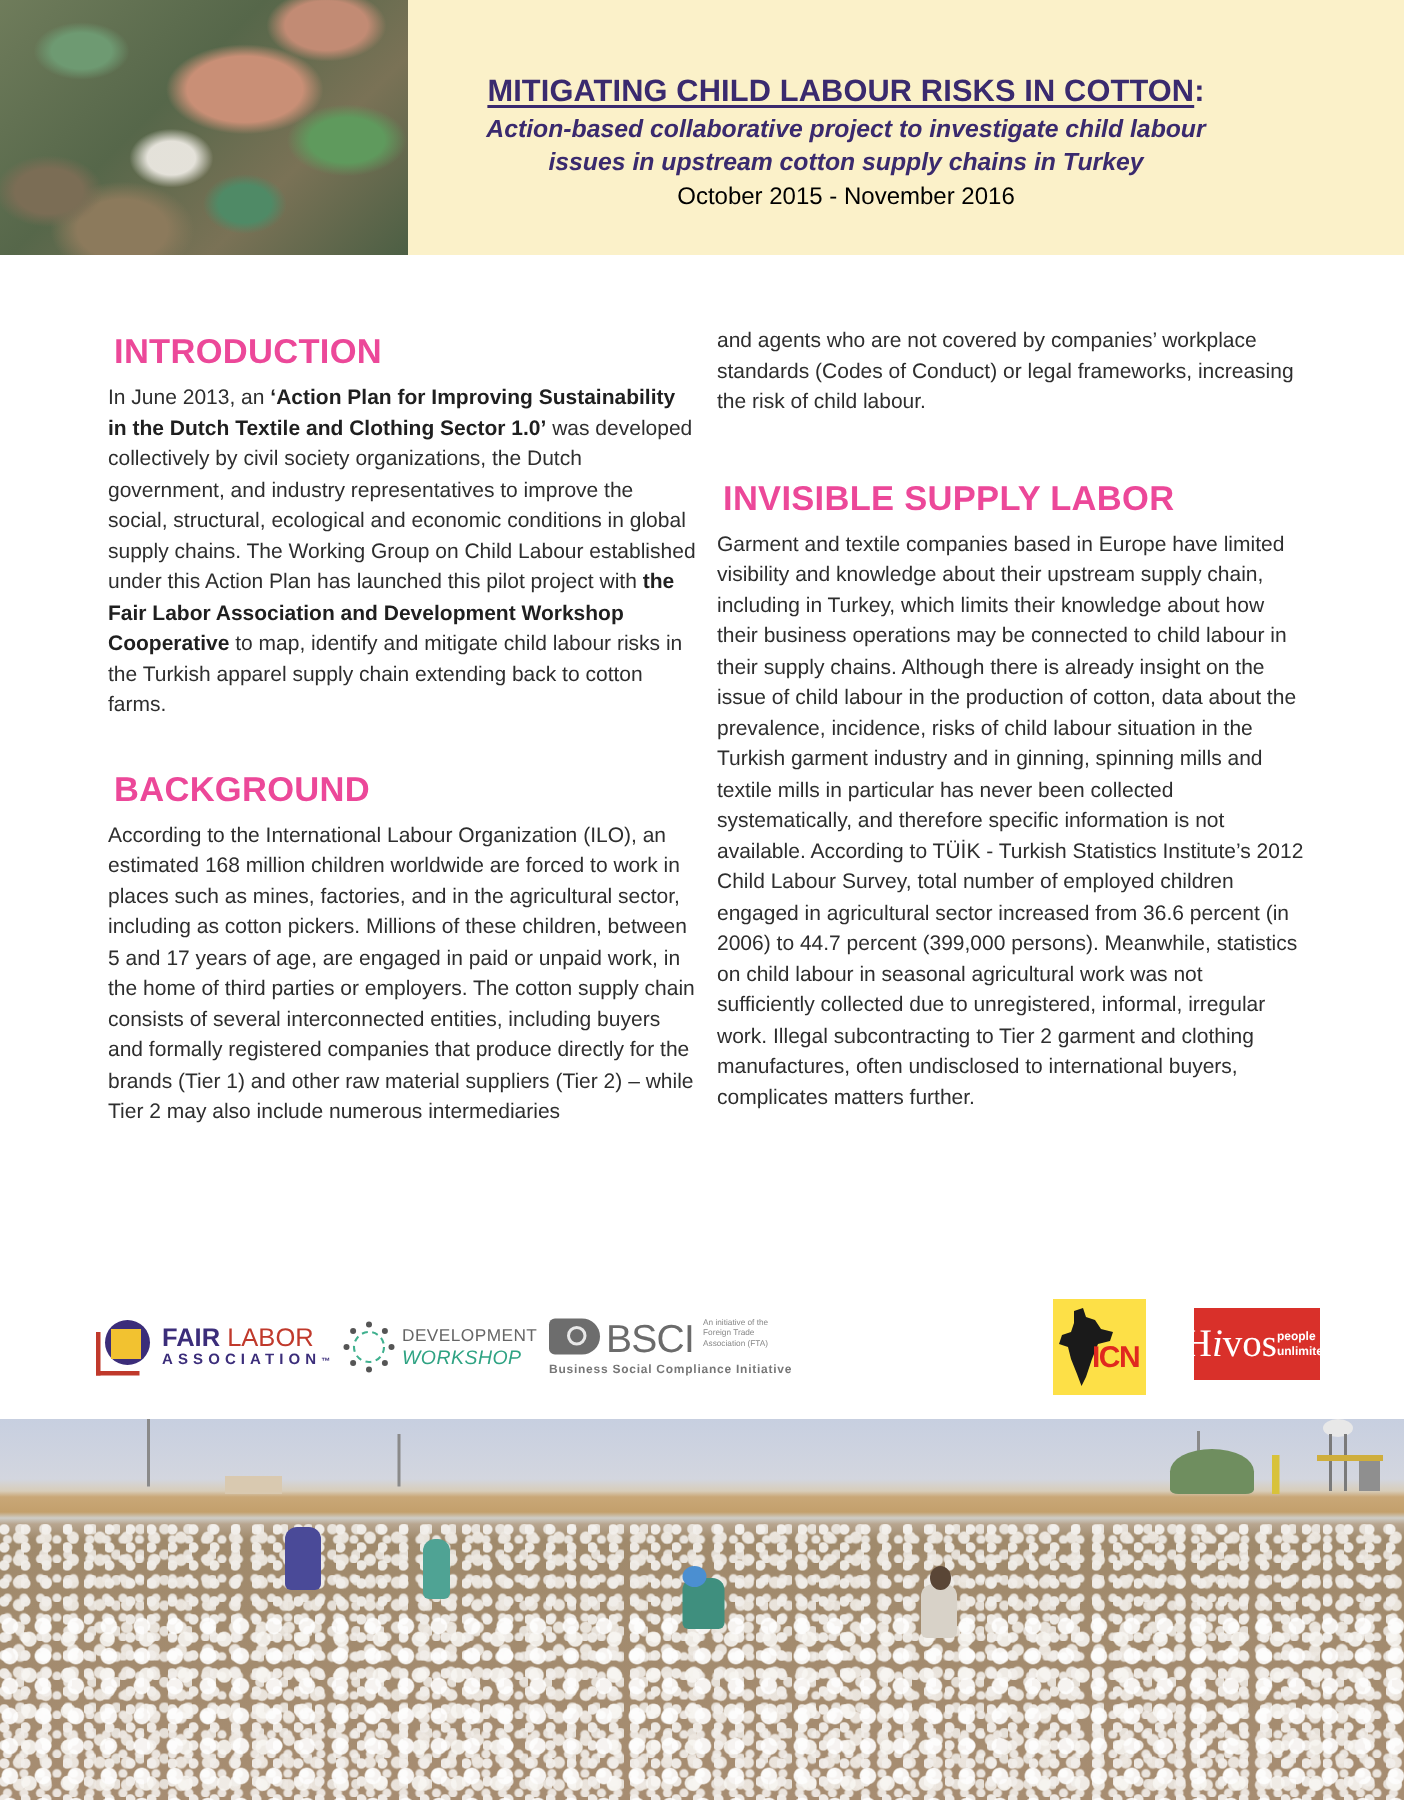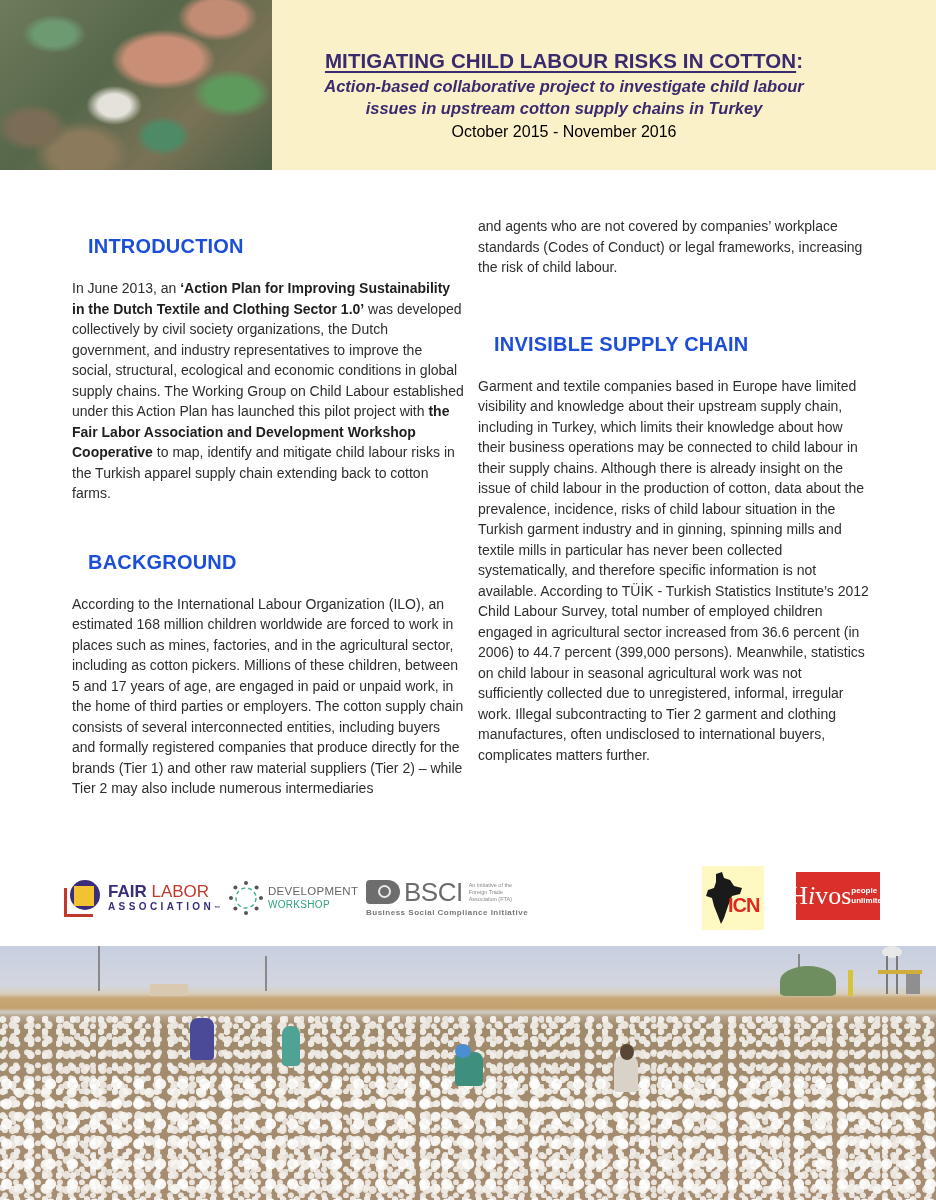--- a/index.html
+++ b/index.html
@@ -41,22 +41,22 @@
     line-height: 22px; margin-top: 1px;
   }
   .dates {
     font-size: 16px; color: #000000; line-height: 22px; margin-top: 2px;
   }
   
   .col { position: absolute; top: 214px; width: 392px; }
   .col-left { left: 72px; }
   .col-right { left: 478px; top: 216px; }
   .heading {
-    font-weight: bold; font-size: 20px; color: #1d4ed8; letter-spacing: 0.2px;
-    margin: 16px; line-height: 32px;
+    font-weight: bold; font-size: 23px; color: #ec4899; letter-spacing: 0.2px;
+    margin: 4px; line-height: 32px;
   }
   .para {
     font-size: 14px; line-height: 20.5px; color: #2e2e2e; margin: 0;
   }
   .para b { font-weight: bold; color: #1f1f1f; }
   .gap-left { height: 26px; }
   .gap-right { height: 34px; }
   
   .logos { position: absolute; top: 866px; left: 0; width: 936px; height: 64px; }
   .logo { position: absolute; top: 0; height: 64px; display: flex; align-items: center; }
@@ -64,33 +64,33 @@
   .fla-mark { position: relative; width: 40px; height: 40px; margin-right: 6px; }
   .fla-mark .circ { position: absolute; left: 8px; top: 2px; width: 30px; height: 30px; border-radius: 50%; background: #3b2d7a; }
   .fla-mark .sq { position: absolute; left: 12px; top: 8px; width: 20px; height: 20px; background: #f2c230; }
   .fla-mark .frame { position: absolute; left: 2px; top: 10px; width: 26px; height: 26px; border-left: 3px solid #c0392b; border-bottom: 3px solid #c0392b; }
   .fla-text .l1 { font-size: 17px; font-weight: bold; color: #3b2d7a; line-height: 18px; }
   .fla-text .l1 .red { color: #c0392b; font-weight: normal; }
   .fla-text .l2 { font-size: 10px; font-weight: bold; color: #3b2d7a; letter-spacing: 3.4px; line-height: 12px; }
   .dw { left: 228px; }
   .dw-mark { width: 36px; height: 36px; margin-right: 4px; }
   .dw-text .l1 { font-size: 11.5px; color: #666; letter-spacing: 0.3px; line-height: 14px; }
-  .dw-text .l2 { font-size: 10px; color: #2fa383; letter-spacing: 0.3px; line-height: 14px; }
+  .dw-text .l2 { font-size: 13px; color: #2fa383; letter-spacing: 0.3px; line-height: 14px; font-style: italic; }
   .bsci { left: 366px; flex-direction: column; align-items: flex-start; justify-content: center; }
-  .bsci-row { display: flex; align-items: center; }
+  .bsci-row { display: flex; }
   .bsci-hand { width: 34px; height: 24px; background: #6d6d6d; border-radius: 4px 12px 12px 4px; position: relative; margin-right: 4px; }
   .bsci-hand::after { content: ""; position: absolute; left: 12px; top: 5px; width: 13px; height: 13px; border-radius: 50%; border: 2px solid #e8e8e8; box-sizing: border-box; }
   .bsci-name { font-size: 26px; color: #6b6b6b; line-height: 26px; letter-spacing: -0.5px; }
   .bsci-small { font-size: 5.5px; color: #888; line-height: 7px; margin-left: 6px; width: 62px; }
   .bsci-full { font-size: 8px; font-weight: bold; color: #777; letter-spacing: 0.5px; margin-top: 3px; }
   .unicef { left: 544px; }
   .unicef-text { font-size: 31px; color: #4d9fd6; letter-spacing: -0.5px; line-height: 32px; }
   .unicef-globe { width: 30px; height: 30px; border-radius: 50%; border: 2px solid #4d9fd6; box-sizing: border-box; margin-left: 6px; position: relative; }
   .unicef-globe::before { content: ""; position: absolute; left: 6px; top: 5px; width: 14px; height: 16px; border-radius: 50%; background: #4d9fd6; }
-  .icn { left: 702px; width: 62px; background: #fef9c3; }
+  .icn { left: 702px; width: 62px; background: #fde047; }
   .icn-map { position: absolute; left: 2px; top: 6px; width: 40px; height: 52px; }
   .icn-text { position: absolute; left: 26px; top: 28px; font-size: 20px; font-weight: bold; color: #e0281f; letter-spacing: -1px; line-height: 22px; }
   .hivos { left: 796px; top: 6px; height: 48px; width: 84px; background: #d9302a; flex-direction: row; justify-content: center; }
   .hivos-name { font-family: "Liberation Serif", "DejaVu Serif", serif; font-size: 26px; color: #ffffff; line-height: 26px; }
   .hivos-name i { font-style: italic; }
   .hivos-tag { font-size: 8px; font-weight: bold; color: #fff; line-height: 10px; }
   
   .bottom-photo {
     position: absolute; left: 0; top: 946px; width: 936px; height: 254px; overflow: hidden;
     background:
@@ -137,21 +137,21 @@
   <h2 class="heading">INTRODUCTION</h2>
   <p class="para" style="margin-top:4px;"><span>In June 2013, an </span><b>‘Action Plan for Improving Sustainability in the Dutch Textile and Clothing Sector 1.0’</b><span> was developed collectively by civil society organizations, the Dutch government, and industry representatives to improve the social, structural, ecological and economic conditions in global supply chains. The Working Group on Child Labour established under this Action Plan has launched this pilot project with </span><b>the Fair Labor Association and Development Workshop Cooperative</b><span> to map, identify and mitigate child labour risks in the Turkish apparel supply chain extending back to cotton farms.</span></p>
   <div class="gap-left"></div>
   <h2 class="heading">BACKGROUND</h2>
   <p class="para" style="margin-top:4px;">According to the International Labour Organization (ILO), an estimated 168 million children worldwide are forced to work in places such as mines, factories, and in the agricultural sector, including as cotton pickers. Millions of these children, between 5 and 17 years of age, are engaged in paid or unpaid work, in the home of third parties or employers. The cotton supply chain consists of several interconnected entities, including buyers and formally registered companies that produce directly for the brands (Tier 1) and other raw material suppliers (Tier 2) – while Tier 2 may also include numerous intermediaries</p>
 </div>
 
 <div class="col col-right">
   <p class="para">and agents who are not covered by companies’ workplace standards (Codes of Conduct) or legal frameworks, increasing the risk of child labour.</p>
   <div class="gap-right"></div>
-  <h2 class="heading">INVISIBLE SUPPLY CHAIN</h2>
+  <h2 class="heading">INVISIBLE SUPPLY LABOR</h2>
   <p class="para" style="margin-top:4px;">Garment and textile companies based in Europe have limited visibility and knowledge about their upstream supply chain, including in Turkey, which limits their knowledge about how their business operations may be connected to child labour in their supply chains. Although there is already insight on the issue of child labour in the production of cotton, data about the prevalence, incidence, risks of child labour situation in the Turkish garment industry and in ginning, spinning mills and textile mills in particular has never been collected systematically, and therefore specific information is not available. According to TÜİK - Turkish Statistics Institute’s 2012 Child Labour Survey, total number of employed children engaged in agricultural sector increased from 36.6 percent (in 2006) to 44.7 percent (399,000 persons). Meanwhile, statistics on child labour in seasonal agricultural work was not sufficiently collected due to unregistered, informal, irregular work. Illegal subcontracting to Tier 2 garment and clothing manufactures, often undisclosed to international buyers, complicates matters further.</p>
 </div>
 
 <div class="logos">
   <div class="logo fla">
     <div class="fla-mark">
       <div class="circ"></div>
         <div class="sq"></div>
         <div class="frame"></div>
     </div>

